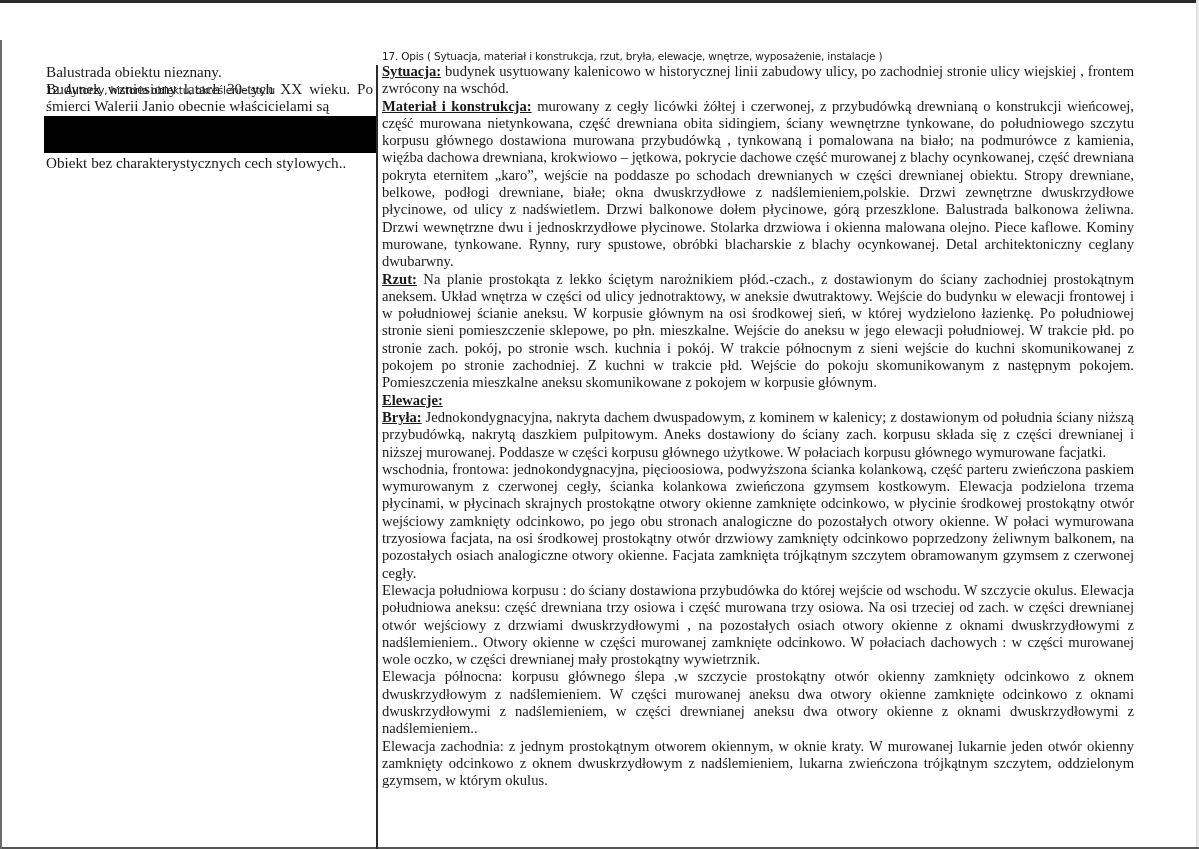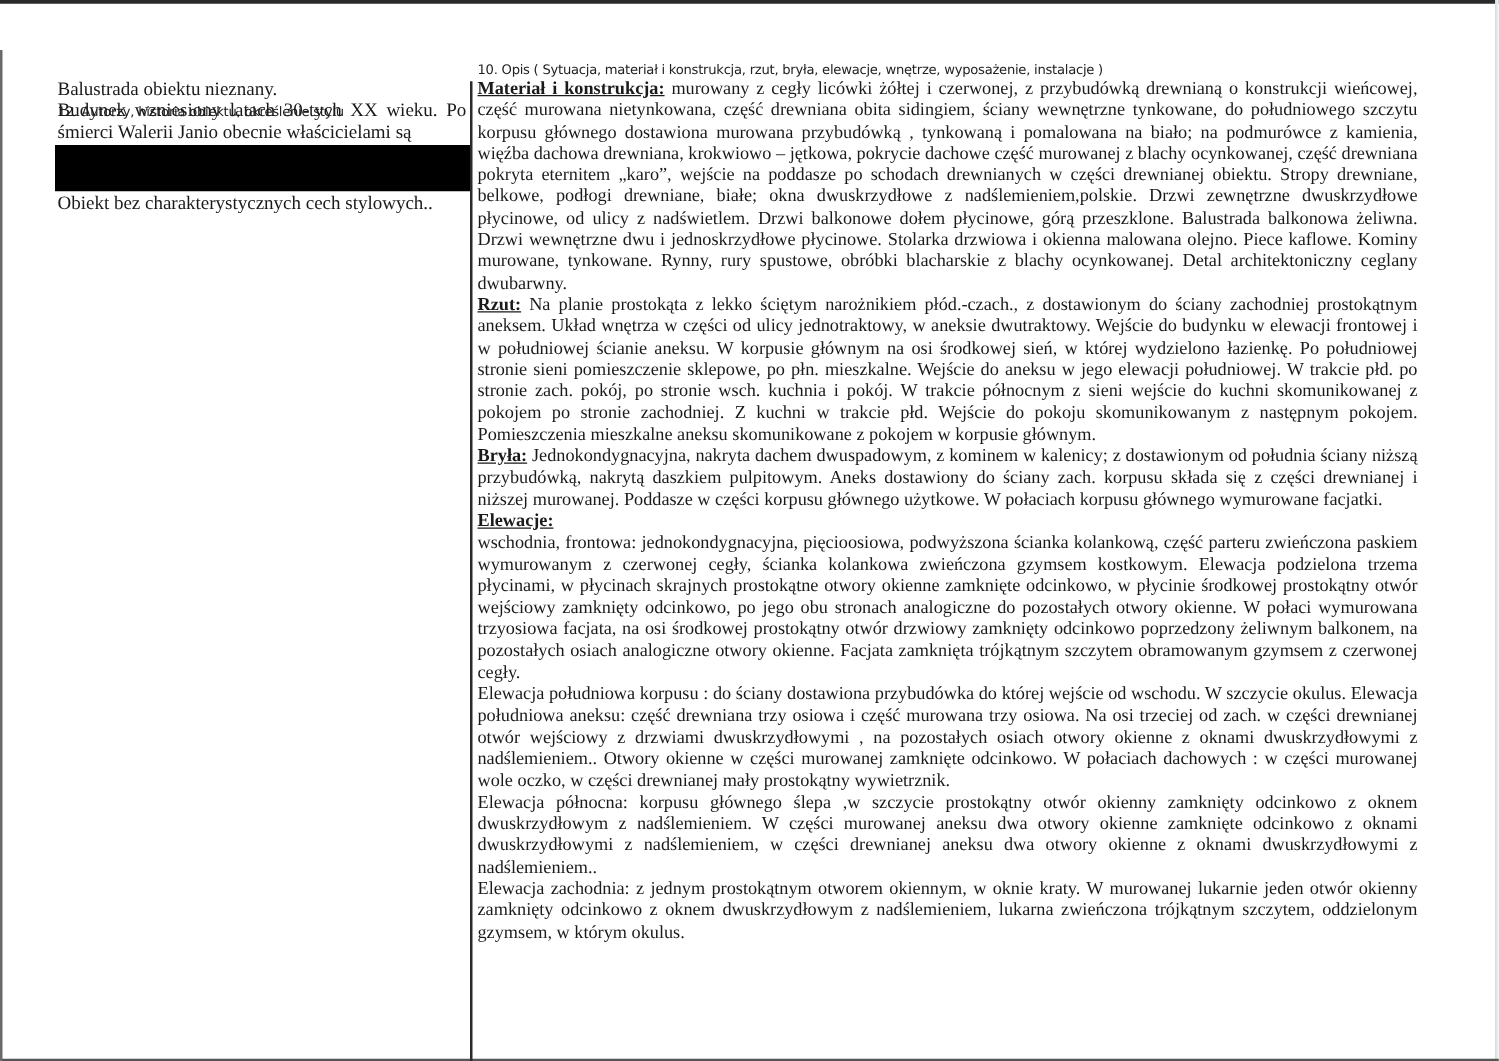--- a/index.html
+++ b/index.html
@@ -62,31 +62,32 @@
 </head>
 <body>
 
 <div class="scan-top"></div>
 <div class="scan-right"></div>
 <div class="scan-bottom"></div>
 <div class="left-border"></div>
 <div class="col-divider"></div>
 
 <div id="label12" class="section-label">12. Autorzy, historia obiektu, określenie stylu</div>
-<div id="label13" class="section-label">10. Opis ( Sytuacja, materiał i konstrukcja, rzut, bryła, elewacje, wnętrze, wyposażenie, instalacje )</div>
+<div id="label13" class="section-label">17. Opis ( Sytuacja, materiał i konstrukcja, rzut, bryła, elewacje, wnętrze, wyposażenie, instalacje )</div>
 
 <div class="left-col">
   <p>Balustrada obiektu nieznany.</p>
   <p>Budynek wzniesiony  latach 30-tych XX wieku. Po śmierci Walerii Janio obecnie właścicielami są</p>
 </div>
 <div class="redaction"></div>
 <div id="left-style">Obiekt bez charakterystycznych cech stylowych..</div>
 
 <div class="right-col">
+  <p><span class="hdr">Sytuacja:</span><span> budynek usytuowany kalenicowo w historycznej linii zabudowy ulicy, po zachodniej  stronie ulicy wiejskiej ,  frontem zwrócony na wschód.</span></p>
   <p><span class="hdr">Materiał i konstrukcja:</span><span> murowany z cegły licówki żółtej i czerwonej,  z  przybudówką drewnianą  o konstrukcji wieńcowej,  część murowana nietynkowana, część drewniana obita sidingiem, ściany wewnętrzne tynkowane, do południowego szczytu korpusu głównego dostawiona murowana przybudówką , tynkowaną i pomalowana na biało; na podmurówce z kamienia, więźba dachowa drewniana, krokwiowo – jętkowa, pokrycie dachowe część murowanej z blachy ocynkowanej, część drewniana pokryta eternitem „karo”, wejście na poddasze po schodach drewnianych w części drewnianej obiektu. Stropy drewniane, belkowe, podłogi drewniane, białe; okna dwuskrzydłowe z nadślemieniem,polskie. Drzwi zewnętrzne dwuskrzydłowe  płycinowe, od ulicy z nadświetlem. Drzwi balkonowe dołem płycinowe, górą przeszklone. Balustrada balkonowa żeliwna. Drzwi wewnętrzne dwu i  jednoskrzydłowe płycinowe. Stolarka drzwiowa i okienna malowana olejno. Piece kaflowe. Kominy murowane, tynkowane. Rynny, rury spustowe, obróbki blacharskie z blachy ocynkowanej. Detal architektoniczny ceglany dwubarwny.</span></p>
   <p><span class="hdr">Rzut:</span><span> Na planie prostokąta  z  lekko ściętym narożnikiem płód.-czach., z dostawionym do ściany  zachodniej prostokątnym aneksem. Układ wnętrza w części od ulicy jednotraktowy, w aneksie dwutraktowy. Wejście do budynku w elewacji frontowej i w południowej ścianie aneksu. W korpusie głównym na osi środkowej sień, w której wydzielono łazienkę. Po południowej stronie sieni pomieszczenie sklepowe, po płn. mieszkalne. Wejście do aneksu w jego elewacji południowej. W trakcie płd. po stronie zach. pokój, po stronie wsch. kuchnia i pokój.  W trakcie północnym z sieni wejście do kuchni skomunikowanej z pokojem po stronie zachodniej. Z kuchni w trakcie płd. Wejście do pokoju skomunikowanym z następnym pokojem. Pomieszczenia mieszkalne aneksu skomunikowane z pokojem w korpusie głównym.</span></p>
+  <p><span class="hdr">Elewacje:</span></p>
   <p><span class="hdr">Bryła:</span><span> Jednokondygnacyjna,  nakryta dachem dwuspadowym, z kominem w kalenicy; z dostawionym od południa ściany niższą przybudówką, nakrytą daszkiem pulpitowym. Aneks dostawiony do ściany zach. korpusu składa się z części drewnianej i niższej murowanej. Poddasze w części korpusu głównego użytkowe. W połaciach korpusu głównego wymurowane facjatki.</span></p>
-  <p><span class="hdr">Elewacje:</span></p>
   <p><span class="bld">wschodnia, frontowa:</span><span> jednokondygnacyjna, pięcioosiowa, podwyższona ścianka kolankową, część parteru zwieńczona paskiem wymurowanym z czerwonej cegły, ścianka kolankowa zwieńczona gzymsem kostkowym. Elewacja  podzielona trzema płycinami, w płycinach skrajnych prostokątne otwory okienne zamknięte odcinkowo, w płycinie środkowej prostokątny otwór  wejściowy zamknięty odcinkowo, po jego obu stronach analogiczne do pozostałych otwory okienne. W połaci wymurowana trzyosiowa facjata, na osi środkowej  prostokątny otwór drzwiowy zamknięty odcinkowo poprzedzony żeliwnym balkonem, na pozostałych osiach analogiczne otwory okienne. Facjata zamknięta trójkątnym szczytem obramowanym gzymsem z czerwonej cegły.</span></p>
   <p><span class="bld">Elewacja południowa korpusu :</span><span> do ściany dostawiona przybudówka do której wejście od wschodu. W szczycie okulus. </span><span class="bld">Elewacja południowa aneksu</span><span>: część drewniana trzy osiowa i część murowana trzy osiowa. Na osi trzeciej od zach. w części drewnianej otwór wejściowy z drzwiami dwuskrzydłowymi , na pozostałych osiach otwory okienne z oknami dwuskrzydłowymi z nadślemieniem.. Otwory okienne w części murowanej zamknięte odcinkowo. W połaciach dachowych : w części murowanej wole oczko, w części drewnianej mały prostokątny wywietrznik.</span></p>
   <p><span class="bld">Elewacja północna:</span><span>  korpusu głównego ślepa ,w szczycie prostokątny otwór okienny zamknięty odcinkowo z oknem dwuskrzydłowym z nadślemieniem. W części murowanej aneksu  dwa otwory okienne zamknięte odcinkowo z oknami dwuskrzydłowymi z nadślemieniem, w części drewnianej aneksu  dwa otwory okienne z oknami dwuskrzydłowymi z nadślemieniem..</span></p>
   <p><span class="bld">Elewacja zachodnia:</span><span> z  jednym prostokątnym otworem okiennym, w oknie kraty. W murowanej lukarnie jeden otwór okienny zamknięty odcinkowo  z oknem dwuskrzydłowym z nadślemieniem, lukarna zwieńczona trójkątnym szczytem, oddzielonym gzymsem, w którym okulus.</span></p>
 </div>
 
 </body></html>

